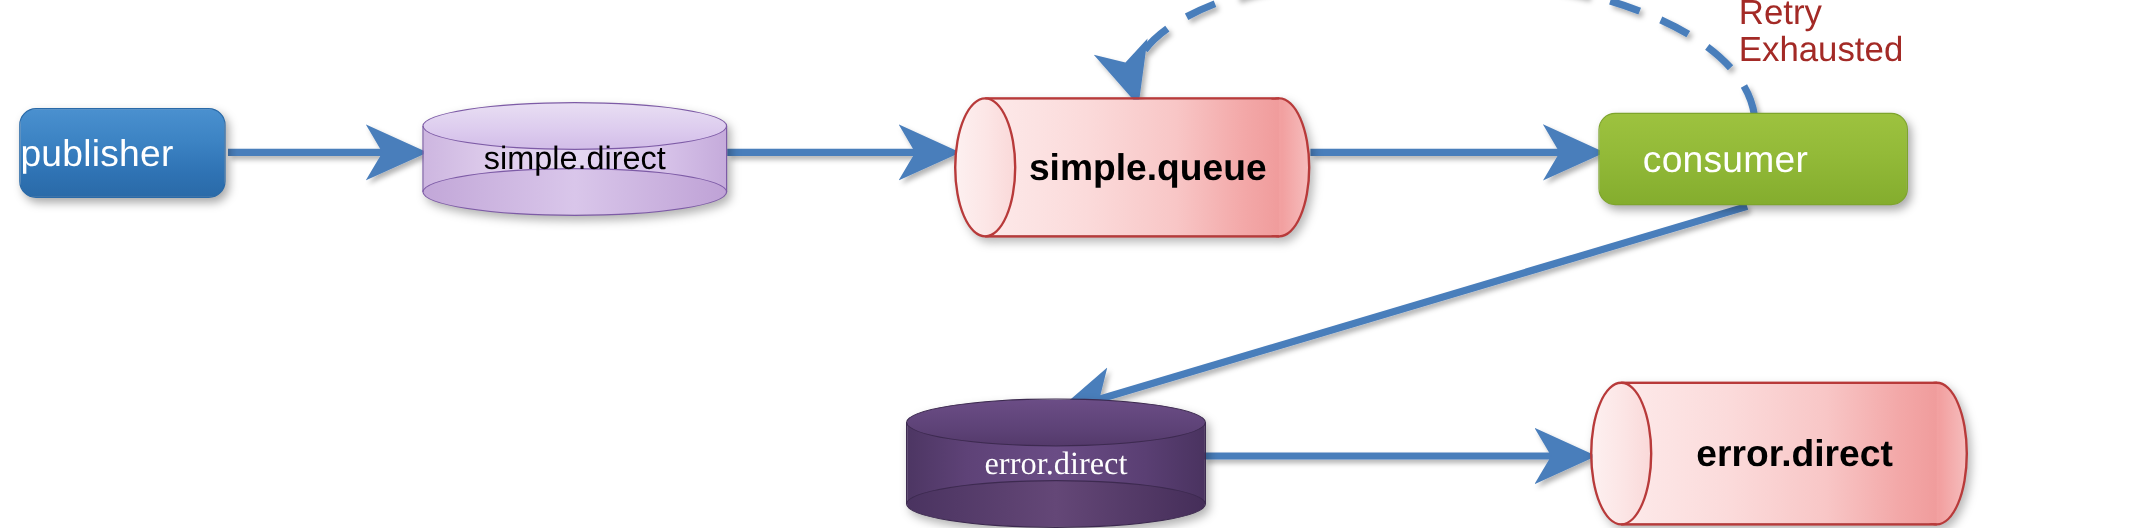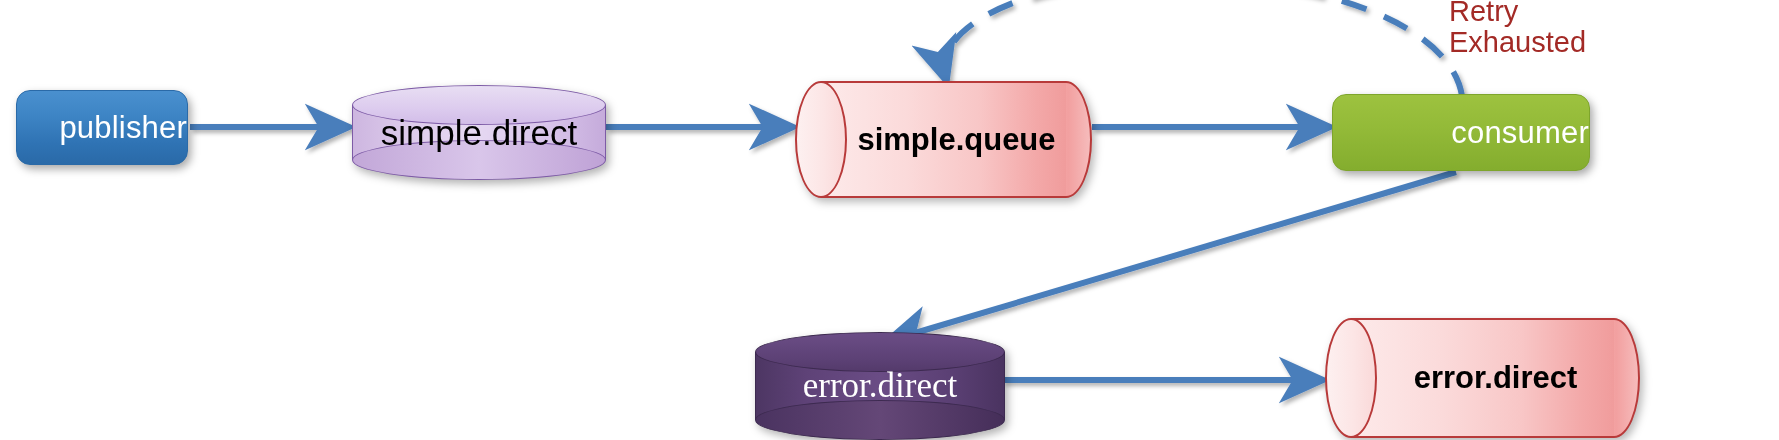--- a/index.html
+++ b/index.html
@@ -30,21 +30,21 @@
   .node {
     position: absolute;
     box-sizing: border-box;
   }
 
   
   .rrect {
     border-radius: 14px;
     display: flex;
     align-items: center;
-    justify-content: flex-end;
+    justify-content: flex-start;
     color: #ffffff;
     font-size: 31px;
     letter-spacing: .2px;
     filter: drop-shadow(3px 4px 4px rgba(0,0,0,0.34));
   }
   .rrect.blue {
     background: linear-gradient(180deg, #4a90cf 0%, #3d84c4 35%, #2f73b4 72%, #2a6aa8 100%);
     border: 1px solid #2a6aa8;
   }
   .rrect.green {
@@ -89,21 +89,21 @@
   }
   .vcyl .label {
     position: absolute;
     left: 0;
     right: 0;
     top: 0;
     bottom: 0;
     display: flex;
     align-items: center;
     justify-content: center;
-    font-size: 35px;
+    font-size: 27px;
     z-index: 5;
   }
   
   .vcyl.lilac .body {
     background: linear-gradient(90deg, #cdb6e0 0%, #ddcbeb 22%, #e6d9f2 48%, #d8c4ea 78%, #c5abdb 100%);
     border-left: 1.5px solid #7d5ba6;
     border-right: 1.5px solid #7d5ba6;
   }
   .vcyl.lilac .bot-disc {
     background: linear-gradient(90deg, #c2a7d8 0%, #d9c6ea 50%, #bfa2d6 100%);

